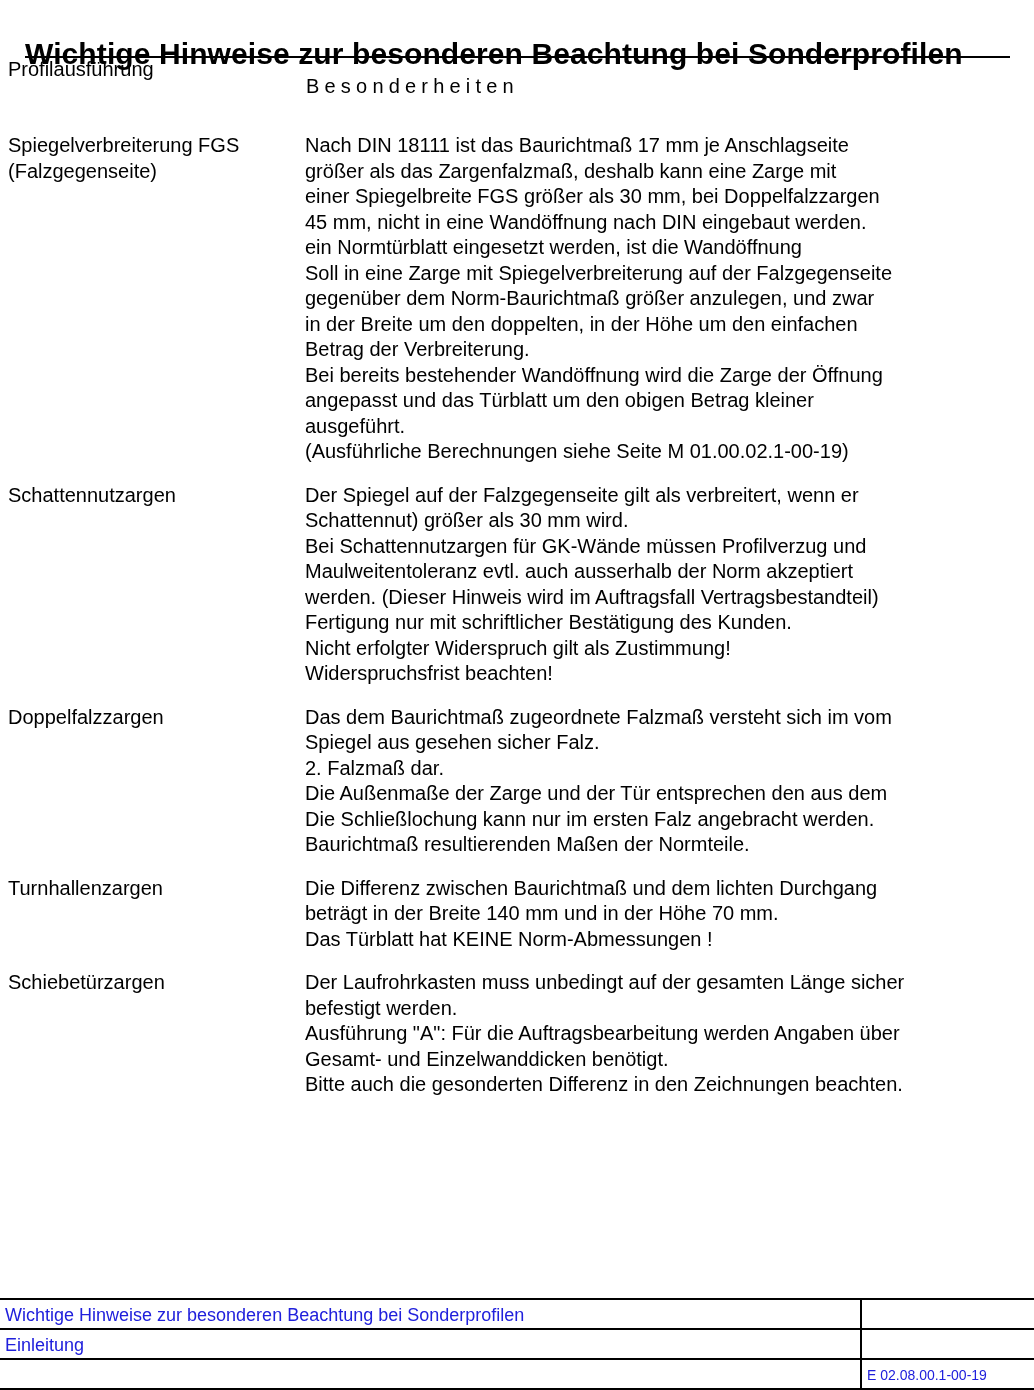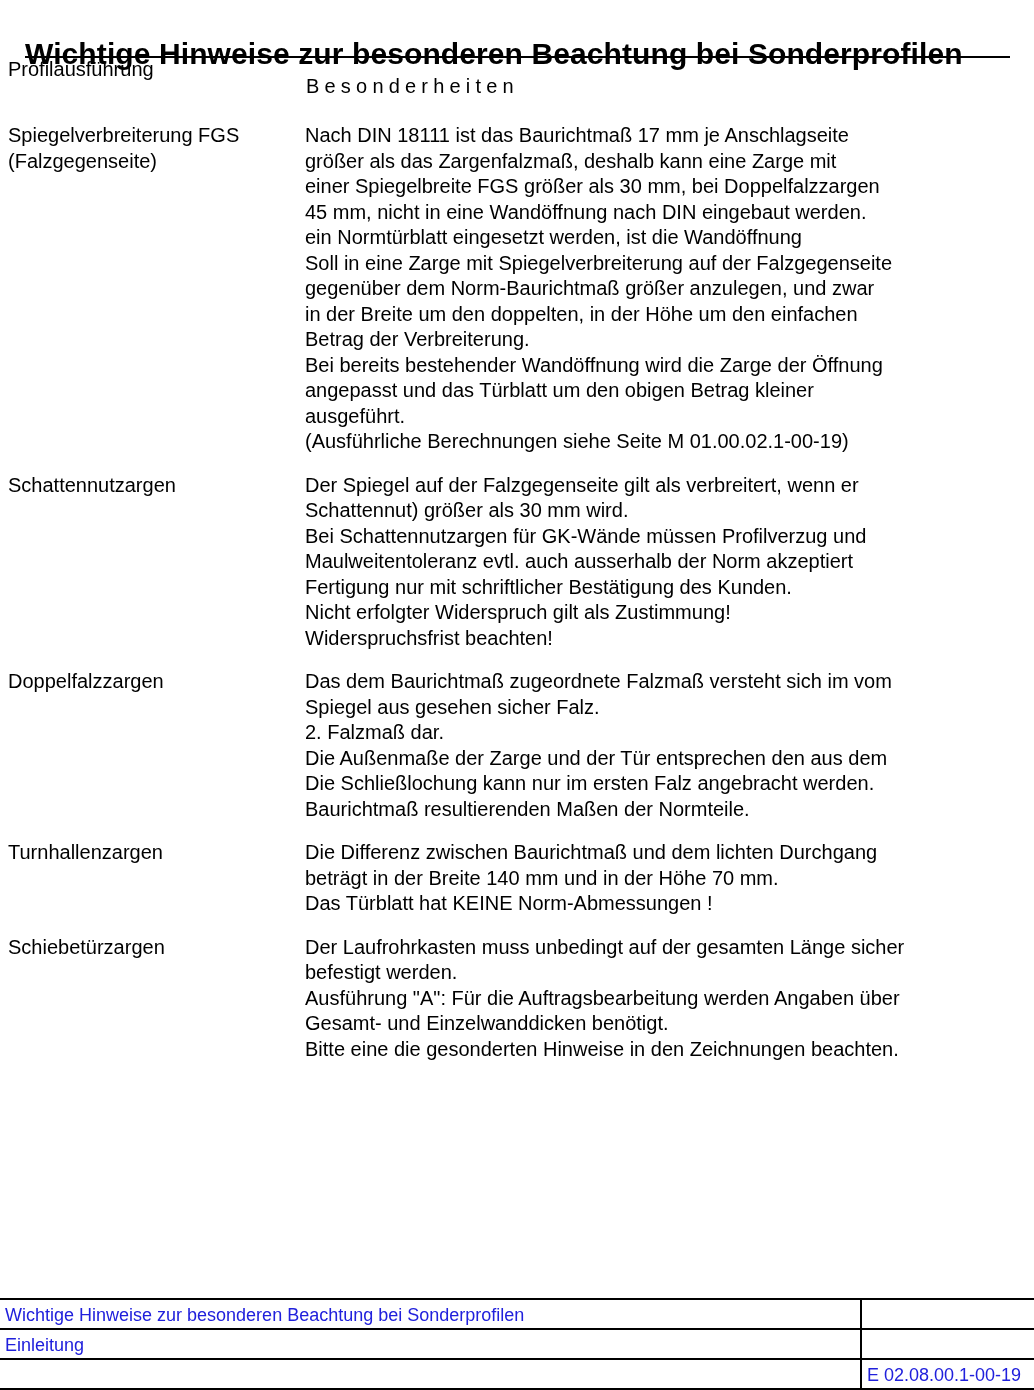--- a/index.html
+++ b/index.html
@@ -60,21 +60,21 @@
     font-size: 20px;
     line-height: 25px;
     letter-spacing: 5.2px;
     white-space: nowrap;
   }
 
   
   .sections {
     position: absolute;
     left: 0;
-    top: 123px;
+    top: 133px;
     width: 1034px;
   }
   .section {
     position: relative;
     display: block;
     margin-bottom: 18px;
   }
   .section-label {
     position: absolute;
     left: 8px;
@@ -126,21 +126,21 @@
     font-size: 18px;
     line-height: 28px;
     color: #2020DC;
     white-space: nowrap;
     overflow: hidden;
   }
   .footer-cell-right {
     flex: 1;
     box-sizing: border-box;
     padding: 1px 0 8px 5px;
-    font-size: 18px;
+    font-size: 14px;
     line-height: 28px;
     color: #2020DC;
     white-space: nowrap;
     overflow: hidden;
   }
 </style>
 </head>
 <body>
 
 <div class="page">
@@ -175,20 +175,21 @@
       </div>
       <div class="section">
         <div class="section-label">
           <span class="ln">Schattennutzargen</span>
         </div>
         <div class="section-body">
           <span class="ln">Der Spiegel auf der Falzgegenseite gilt als verbreitert, wenn er</span>
           <span class="ln">Schattennut) größer als 30 mm wird.</span>
           <span class="ln">Bei Schattennutzargen für GK-Wände müssen Profilverzug und</span>
           <span class="ln">Maulweitentoleranz evtl. auch ausserhalb der Norm akzeptiert</span>
+          <span class="ln">werden. (Dieser Hinweis wird im Auftragsfall Vertragsbestandteil)</span>
           <span class="ln">Fertigung nur mit schriftlicher Bestätigung des Kunden.</span>
           <span class="ln">Nicht erfolgter Widerspruch gilt als Zustimmung!</span>
           <span class="ln">Widerspruchsfrist beachten!</span>
         </div>
       </div>
       <div class="section">
         <div class="section-label">
           <span class="ln">Doppelfalzzargen</span>
         </div>
         <div class="section-body">
@@ -212,21 +213,21 @@
       </div>
       <div class="section">
         <div class="section-label">
           <span class="ln">Schiebetürzargen</span>
         </div>
         <div class="section-body">
           <span class="ln">Der Laufrohrkasten muss unbedingt auf der gesamten Länge sicher</span>
           <span class="ln">befestigt werden.</span>
           <span class="ln">Ausführung "A": Für die Auftragsbearbeitung werden Angaben über</span>
           <span class="ln">Gesamt- und Einzelwanddicken benötigt.</span>
-          <span class="ln">Bitte eine die gesonderten Hinweise in den Zeichnungen beachten.</span>
+          <span class="ln">Bitte auch die gesonderten Differenz in den Zeichnungen beachten.</span>
         </div>
       </div>
     </div>
 
   <div class="footer" id="footer">
       <div class="footer-row">
         <div class="footer-cell-left">Wichtige Hinweise zur besonderen Beachtung bei Sonderprofilen</div>
         <div class="footer-cell-right"></div>
       </div>
       <div class="footer-row">

